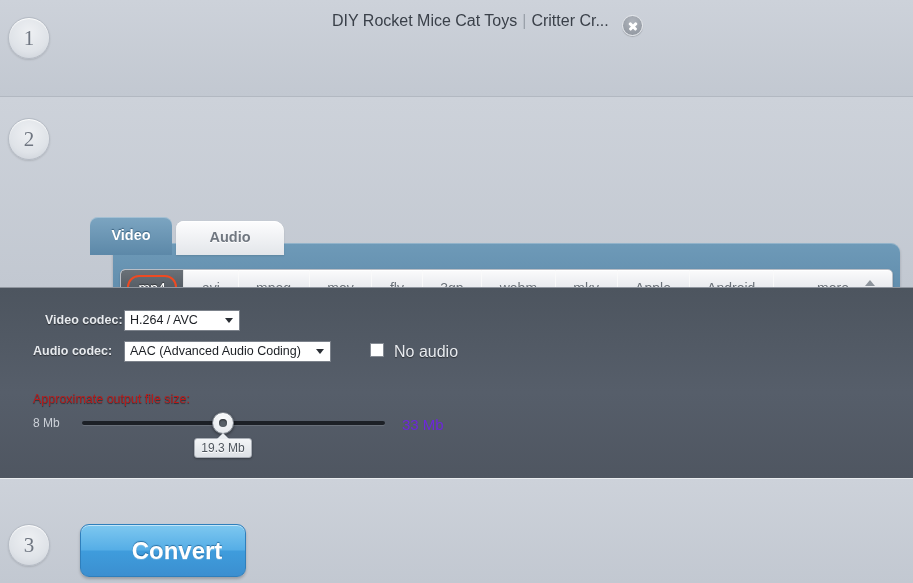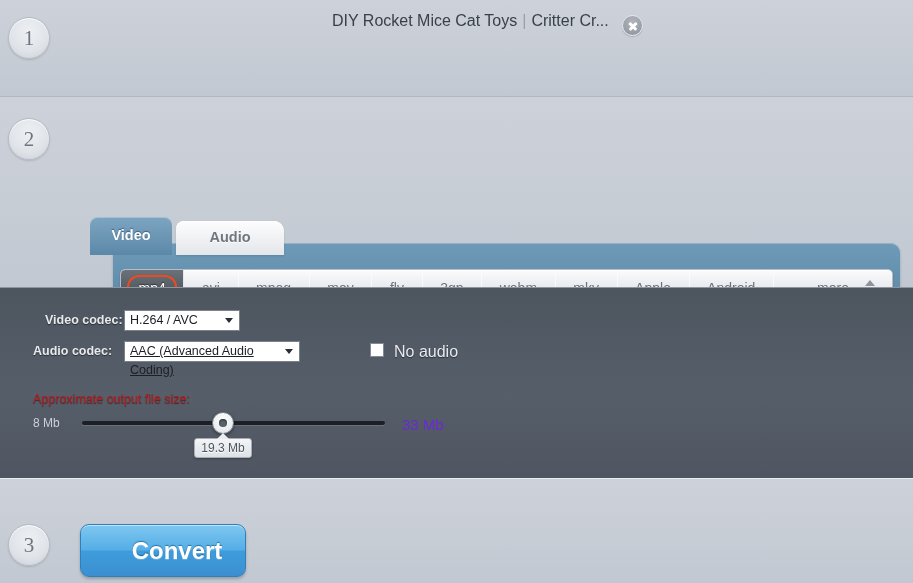--- a/index.html
+++ b/index.html
@@ -189,21 +189,21 @@
 
   .sel {
     position:absolute; height:21px; background:#fff; border:1px solid #7c828b;
     font-size:12.5px; color:#1c1f24; padding-left:5px; line-height:19px;
     cursor:pointer;
   }
   .sel .cv { position:absolute; right:6px; top:7px; width:0; height:0;
              border-left:4.5px solid transparent; border-right:4.5px solid transparent;
              border-top:5.5px solid #2a2e34; }
   #sel-video { left:124px; top:310px; width:116px; }
-  #sel-audio { left:124px; top:341px; width:176px;text-decoration:underline; }
+  #sel-audio { left:124px; top:341px; width:207px; }
 
   #no-audio-box {
     position:absolute; left:370px; top:343px; width:14px; height:14px;
     background:#fff; border:1px solid #848a93; cursor:pointer;
   }
   #no-audio-label { position:absolute; left:394px; top:343px; font-size:16px;
                     color:#e7eaee; text-shadow:0 1px 1px rgba(0,0,0,.5); }
 
   #size-label { position:absolute; left:33px; top:392px; font-size:12.5px; color:#b91c1c;
                 text-shadow:0 1px 1px rgba(0,0,0,.5); }

